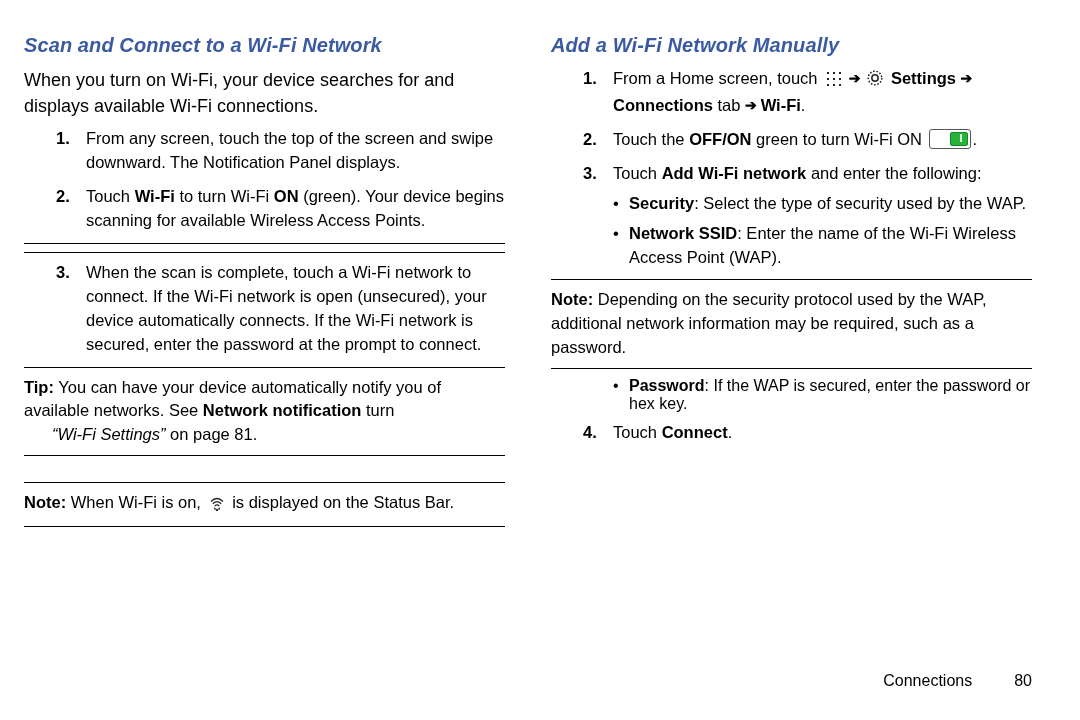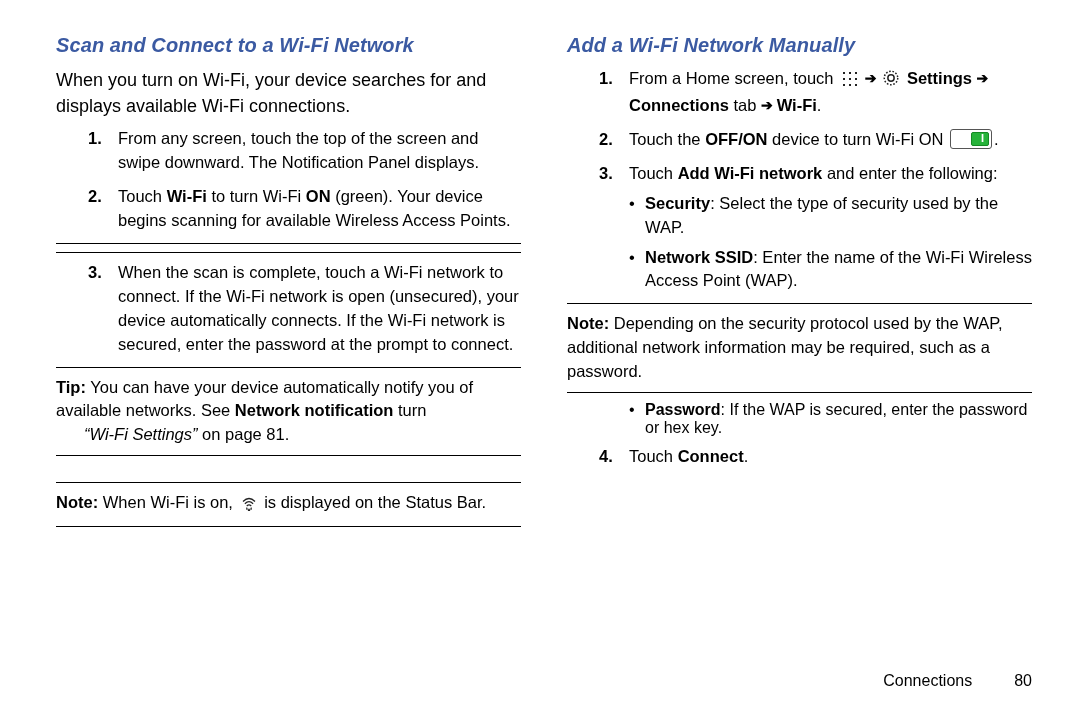--- a/index.html
+++ b/index.html
@@ -8,21 +8,21 @@
     width: 1080px;
     height: 720px;
     background: #fff;
     font-family: Arial, Helvetica, sans-serif;
     color: #000;
   }
   .page {
     box-sizing: border-box;
     width: 1080px;
     height: 720px;
-    padding: 34px 48px 30px 56px;
+    padding: 34px 48px 30px 24px;
     display: flex;
     flex-direction: column;
   }
   .cols {
     flex: 1;
     display: flex;
     gap: 46px;
   }
   .col {
     flex: 1 1 0;
@@ -230,21 +230,21 @@
               <circle cx="12" cy="12" r="4.2" fill="none" stroke="#222" stroke-width="2"></circle>
             </svg>
           </span>
           <span class="b">Settings</span>
           <span class="arrow"> ➔ </span>
           <span class="b">Connections</span><span> tab </span><span class="arrow">➔ </span>
           <span class="b">Wi-Fi</span><span>.</span>
         </li>
 
         <li>
-          <span>Touch the </span><span class="b">OFF/ON</span><span> device to turn Wi-Fi ON </span>
+          <span>Touch the </span><span class="b">OFF/ON</span><span> green to turn Wi-Fi ON </span>
           <span class="toggle"></span><span>.</span>
         </li>
 
         <li>
           <span>Touch </span><span class="b">Add Wi-Fi network</span><span> and enter the following:</span>
           <ul class="bullets">
             <li>
               <span class="b">Security</span><span>: Select the type of security used by the WAP.</span>
             </li>
             <li>

